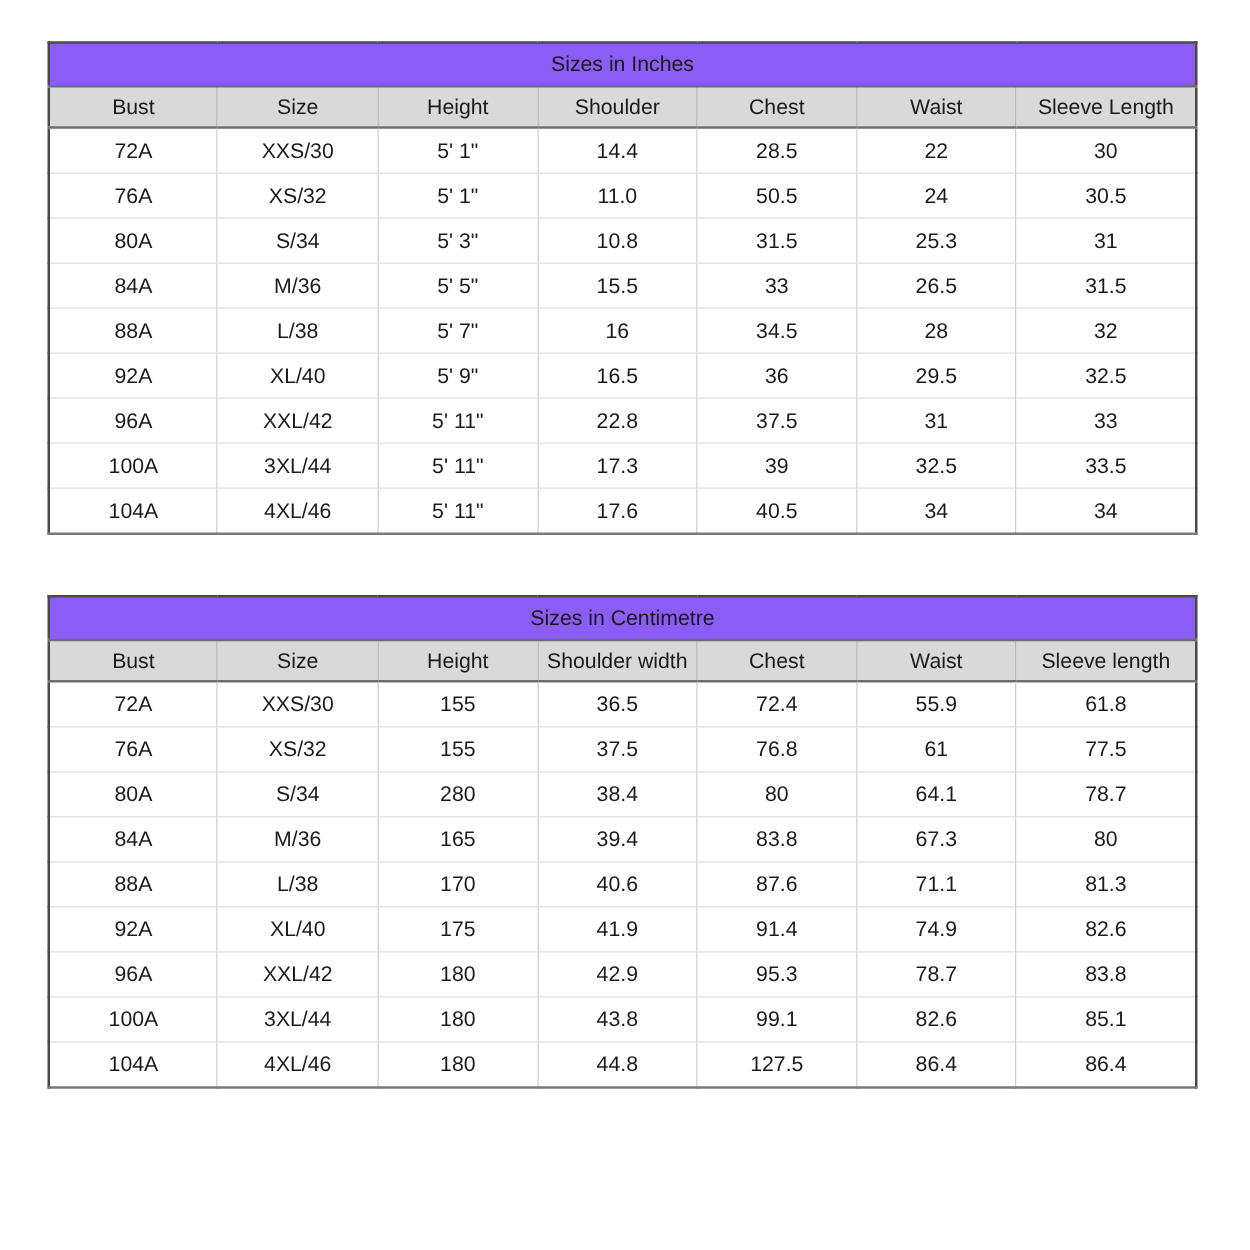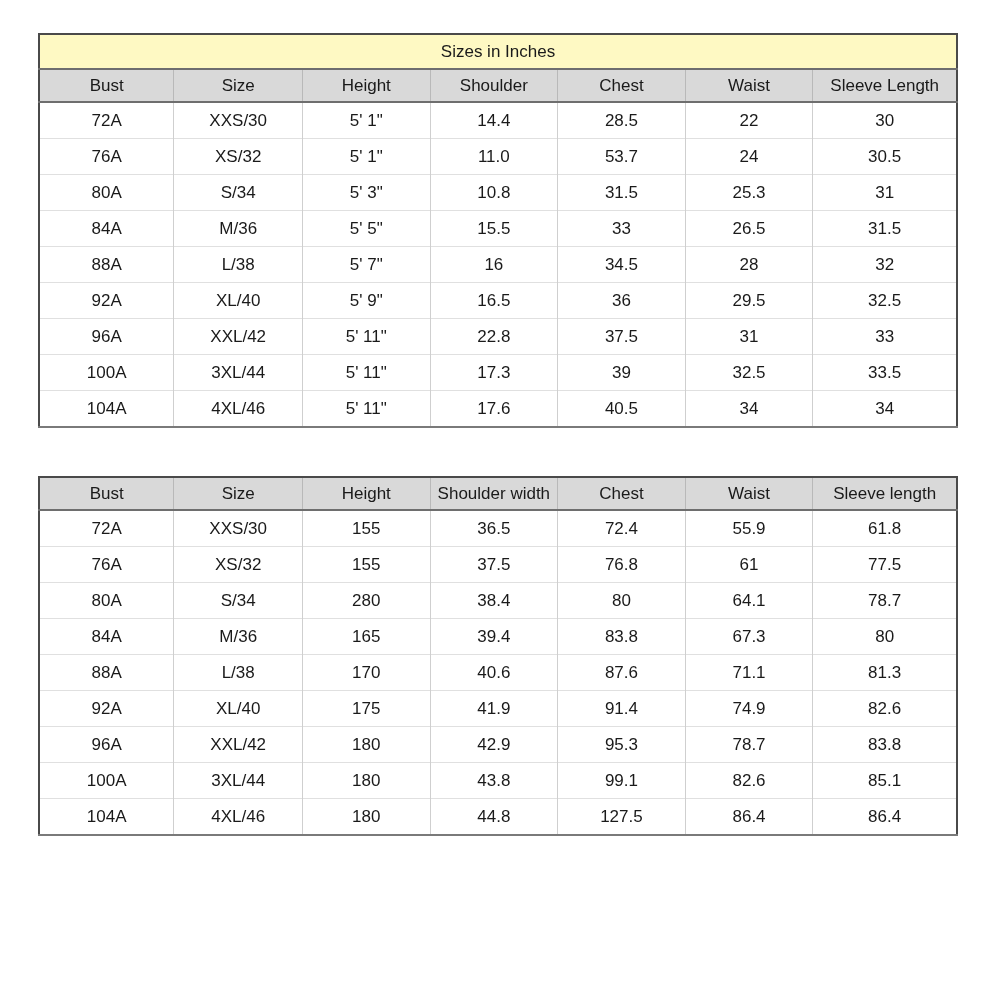--- a/index.html
+++ b/index.html
@@ -44,21 +44,21 @@
     border-bottom-color: #7a7a7a;
     font-size: 17px;
   }
   table.size-table.second {
     margin-top: 48px;
   }
   td.table-title {
     height: 31px;
     text-align: center;
     vertical-align: middle;
-    background: #fef9c3;
+    background: #8b5cf6;
     border-bottom: 2px solid #6e6e6e;
     font-size: 17px;
   }
   tr.header-row th {
     height: 29px;
     background: #d9d9d9;
     font-weight: normal;
     text-align: center;
     vertical-align: middle;
     border-bottom: 2px solid #6e6e6e;
@@ -121,21 +121,21 @@
           <td>14.4</td>
           <td>28.5</td>
           <td>22</td>
           <td>30</td>
         </tr>
         <tr>
           <td>76A</td>
           <td>XS/32</td>
           <td>5' 1"</td>
           <td>11.0</td>
-          <td>53.7</td>
+          <td>50.5</td>
           <td>24</td>
           <td>30.5</td>
         </tr>
         <tr>
           <td>80A</td>
           <td>S/34</td>
           <td>5' 3"</td>
           <td>10.8</td>
           <td>31.5</td>
           <td>25.3</td>
@@ -202,20 +202,23 @@
     <colgroup>
       <col style="width:14.7%">
         <col style="width:14.0%">
         <col style="width:13.9%">
       <col style="width:13.9%">
         <col style="width:13.9%">
         <col style="width:13.9%">
       <col style="width:15.7%">
     </colgroup>
     <thead>
+      <tr>
+        <td class="table-title" colspan="7">Sizes in Centimetre</td>
+      </tr>
       <tr class="header-row">
           <th>Bust</th>
           <th>Size</th>
           <th>Height</th>
           <th>Shoulder width</th>
           <th>Chest</th>
           <th>Waist</th>
           <th>Sleeve length</th>
         </tr>
     </thead>

